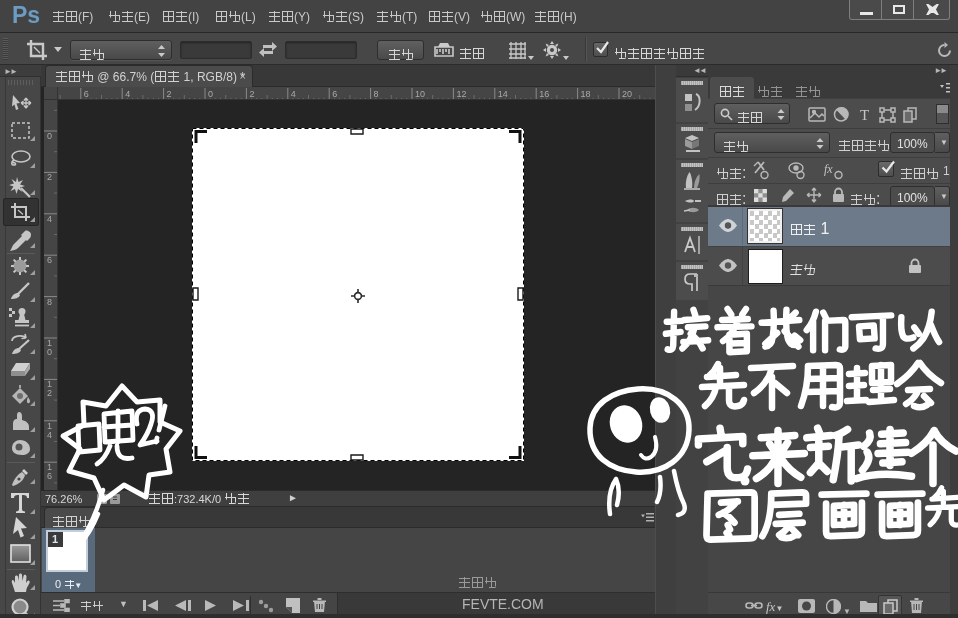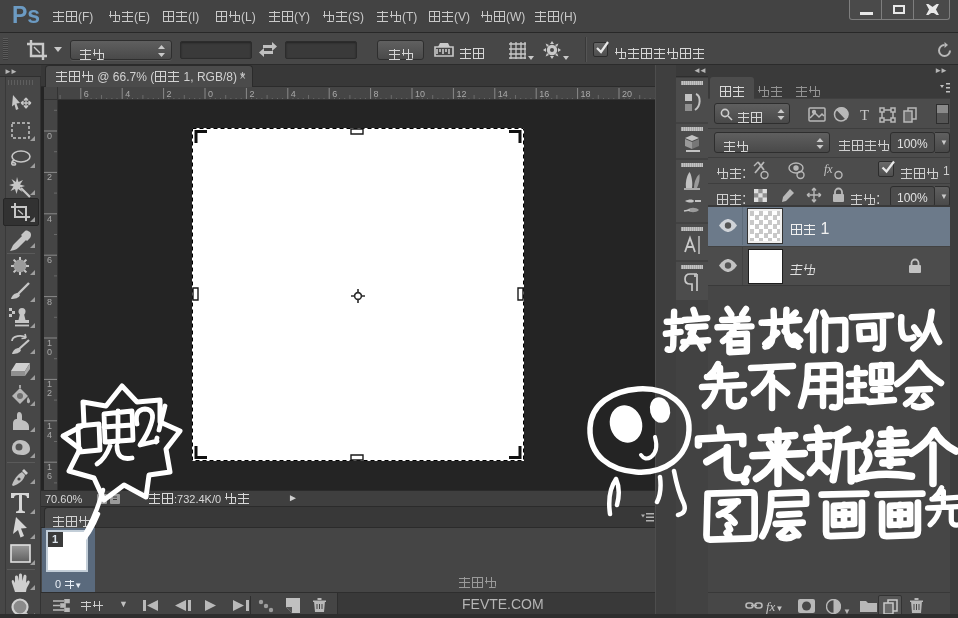--- a/index.html
+++ b/index.html
@@ -323,21 +323,21 @@
    <path d="M135 188 h5 v12 h-5z"></path>
         <path d="M460 188 h5 v12 h-5z"></path>
   </g>
   <g stroke="#2b2b2b" stroke-width="1.6" fill="none">
    <circle cx="300" cy="196" r="3.4"></circle>
    <path d="M300 189 v3 M300 200 v3 M293 196 h3 M304 196 h3"></path>
   </g>
  </svg>
 
  <div class="abs" style="left:0;top:425px;width:614px;height:17px;background:#3f3f3f;border-top:1px solid #2b2b2b;border-bottom:1px solid #2b2b2b;color:#d8d8d8;font-size:11px">
-  <span class="abs" style="left:4px;top:2px">70.60%</span>
+  <span class="abs" style="left:4px;top:2px">76.26%</span>
   <svg class="abs" style="left:56px;top:2px" width="24" height="12" viewBox="0 0 24 12" fill="#9a9a9a">
         <rect x="0" y="1" width="10" height="10" rx="1"></rect>
         <rect x="13" y="1" width="10" height="10" rx="1"></rect>
         <path d="M3 4 h4 M3 6.5 h4" stroke="#3f3f3f"></path>
         <path d="M16 4 h4 M16 6.5 h4" stroke="#3f3f3f"></path>
       </svg>
   <span class="abs row" style="left:107px;top:2px"><i class="z"></i><i class="zb"></i>:732.4K/0 <i class="zc"></i><i class="z"></i></span>
   <span class="abs" style="left:247px;top:1px;color:#cfcfcf;font-size:10px">►</span>
  </div>
 

